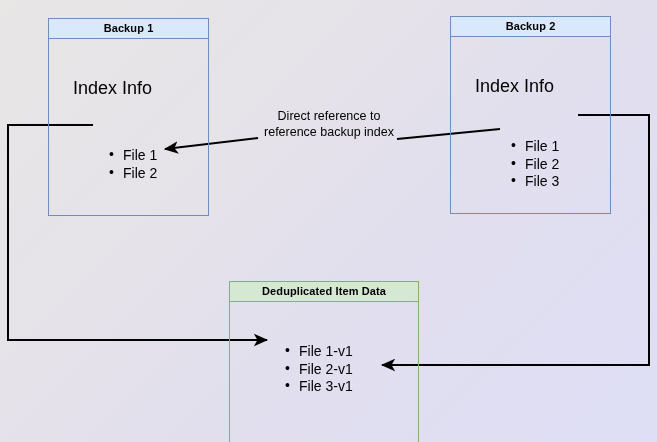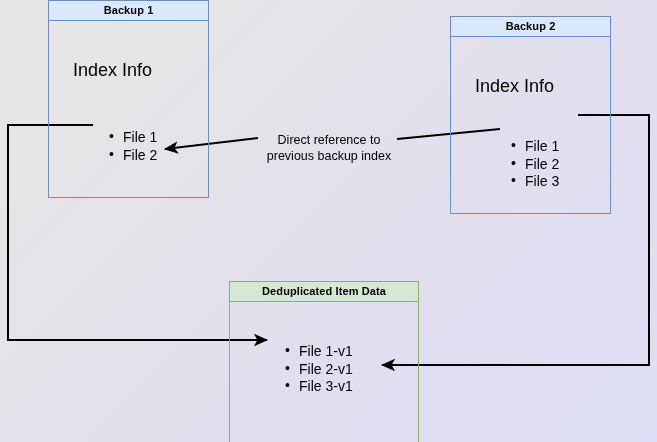--- a/index.html
+++ b/index.html
@@ -129,21 +129,21 @@
     </g>
 
     <g>
       <path d="M 500 129 L 397 139" fill="none" stroke="#000000" stroke-width="2" stroke-linecap="butt"></path>
     </g>
     <g>
       <path d="M 258 138 L 165 149" fill="none" stroke="#000000" stroke-width="2" stroke-linecap="butt" marker-end="url(#arrowEnd)"></path>
     </g>
   </svg>
 
-  <div class="node blue" style="left:48px; top:0; width:161px; height:198px;">
+  <div class="node blue" style="left:48px; top:18px; width:161px; height:198px;">
     <div class="node-header">Backup 1</div>
     <div class="node-body" style="height:176px;">
       <div class="index-label" style="left:24px; top:39px;">Index Info</div>
       <ul class="file-list" style="left:48px; top:96px;">
         <li>File 1</li>
         <li>File 2</li>
       </ul>
     </div>
   </div>
 
@@ -163,18 +163,18 @@
     <div class="node-header">Deduplicated Item Data</div>
     <div class="node-body" style="height:124px;">
       <ul class="file-list" style="left:43px; top:29px;">
         <li>File 1-v1</li>
         <li>File 2-v1</li>
         <li>File 3-v1</li>
       </ul>
     </div>
   </div>
 
-  <div class="center-note" style="left:258px; top:132px; width:142px;">
+  <div class="center-note" style="left:258px; top:108px; width:142px;">
     <div>Direct reference to</div>
-    <div>previous backup index</div>
+    <div>reference backup index</div>
   </div>
 
 </div>
 
 </body></html>

